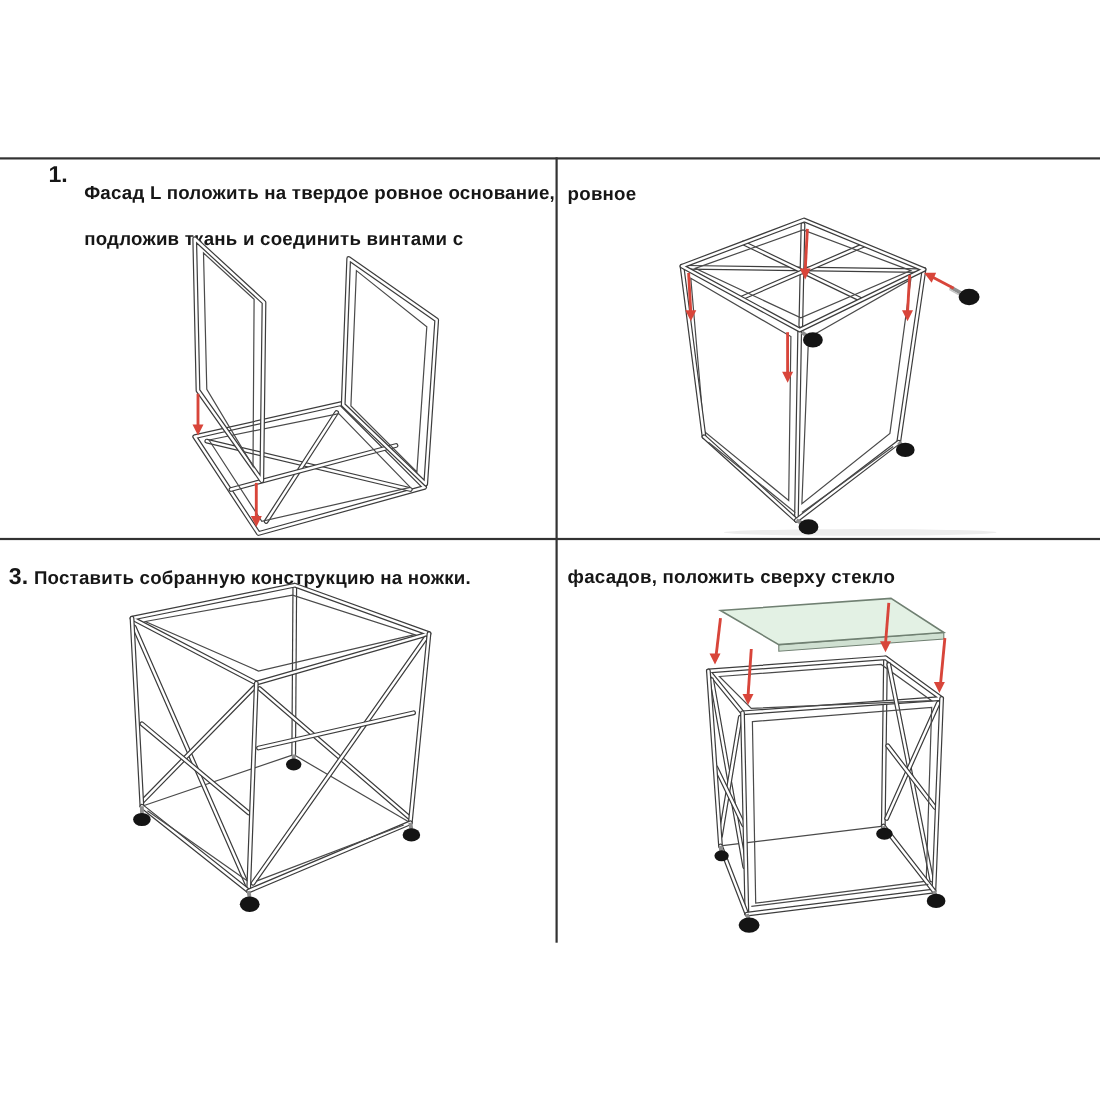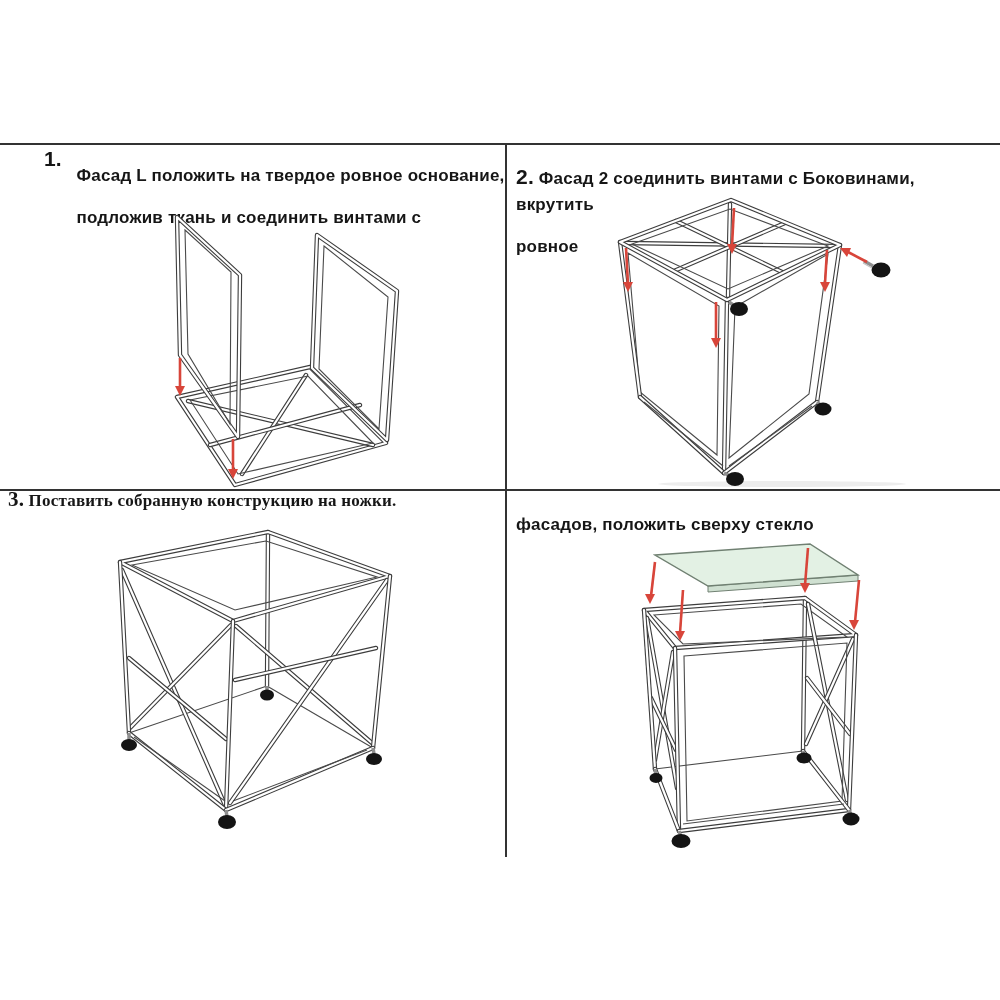--- a/index.html
+++ b/index.html
@@ -5,21 +5,21 @@
   html,body{margin:0;padding:0;background:#ffffff;}
   .page{position:relative;width:1000px;height:1000px;background:#ffffff;overflow:hidden;
         font-family:"Liberation Sans","DejaVu Sans",sans-serif;color:#161616;}
   .hline{position:absolute;left:0;width:1000px;height:2px;background:#333333;}
   .vline{position:absolute;left:505px;top:143px;width:2px;height:714px;background:#333333;}
   .step{position:absolute;font-weight:bold;}
   .num{font-size:21px;font-weight:bold;}
   .ln{display:block;font-size:17px;line-height:26px;letter-spacing:.2px;font-weight:bold;margin-top:16px;}
   .step-1{left:44px;top:147px;display:flex;gap:15px;width:470px;}
   .step-2{left:516px;top:148px;width:478px;}
-  .step-3{left:8px;top:470px;width:490px;font-family:Liberation Serif, serif;}
+  .step-3{left:8px;top:496px;width:490px;}
   .step-4{left:516px;top:496px;width:478px;}
   .illu{position:absolute;}
   .tube{fill:none;stroke:#3d3d3d;stroke-width:4.4;stroke-linejoin:round;stroke-linecap:round;}
   .core{fill:none;stroke:#ffffff;stroke-width:2.2;stroke-linejoin:round;stroke-linecap:round;}
   .thin{fill:none;stroke:#4a4a4a;stroke-width:1.1;}
   .arrow{stroke:#d8453a;stroke-width:2.6;fill:none;}
   .ah{fill:#d8453a;stroke:none;}
   .foot{fill:#141414;stroke:none;}
   .stem{stroke:#8f8f8f;stroke-width:3.5;fill:none;}
   .stem2{stroke:#c4c4c4;stroke-width:1.4;fill:none;}
@@ -37,21 +37,20 @@
 
   <section class="step step-1">
     <span class="num">1.</span>
     <span>
       <span class="ln">Фасад L положить на твердое ровное основание,</span>
       <span class="ln">подложив ткань и соединить винтами с</span>
     </span>
   </section>
 
   <section class="step step-2">
-    <span class="ln"><span class="num">2.</span> <span>Фасад 2 соединить винтами с Боковинами, вкрутить</span></span>
     <span class="ln">ровное</span>
   </section>
 
   <section class="step step-3">
     <span class="ln"><span class="num">3.</span> <span>Поставить собранную конструкцию на ножки.</span></span>
   </section>
 
   <section class="step step-4">
     <span class="ln">фасадов, положить сверху стекло</span>
   </section>

